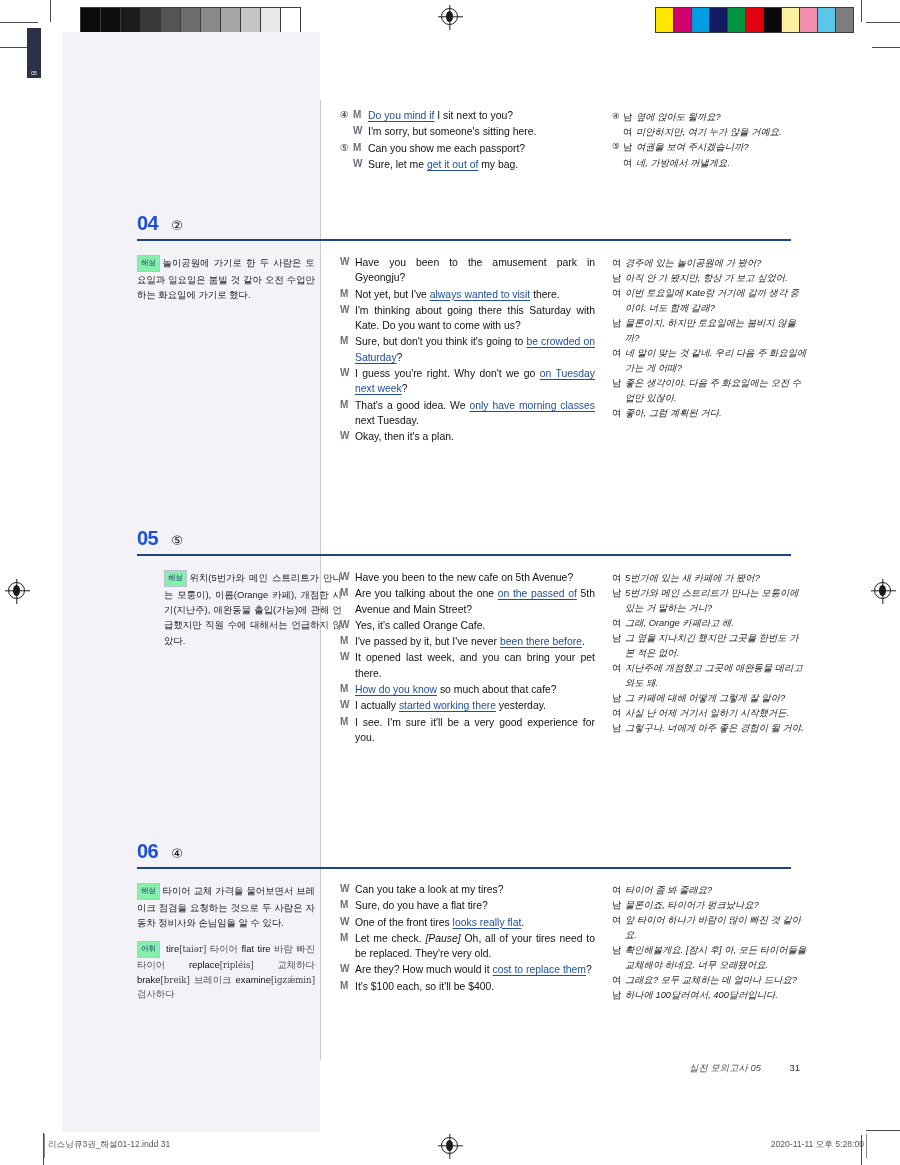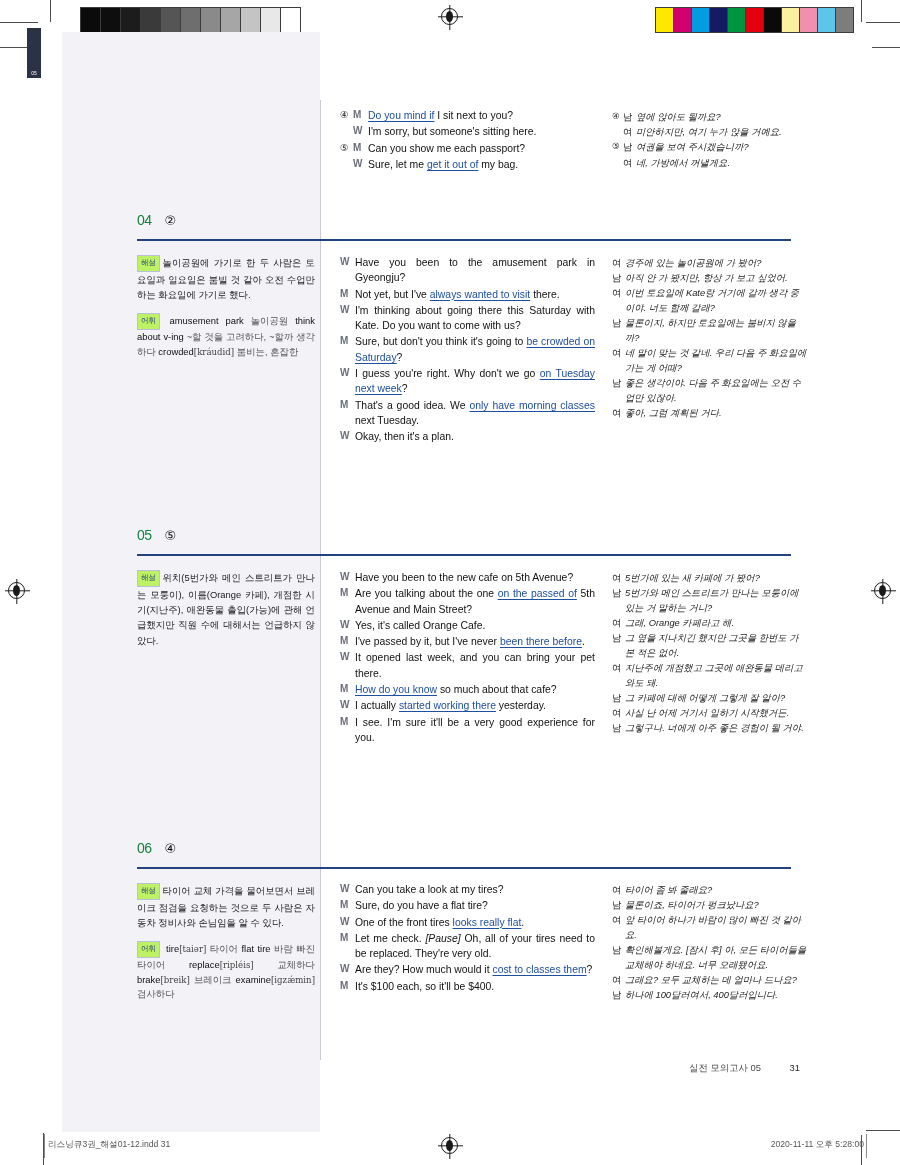--- a/index.html
+++ b/index.html
@@ -61,35 +61,35 @@
   }
 
   
   .item { position:absolute; left:0; width:900px; }
 
   .item-head {
     position:absolute; left:137px; width:660px;
     display:flex; align-items:baseline; gap:13px;
   }
   .item-no {
-    color:#15803d; font-weight:normal; font-size:14px; letter-spacing:-0.5px;
+    color:#1d4ed8; font-weight:bold; font-size:20px; letter-spacing:-0.5px;
   }
   .item-ans { color:#111111; font-size:13px; }
   .item-rule {
     position:absolute; left:137px; width:654px; height:2px; background:#23437f;
   }
 
   
   .commentary {
     position:absolute; left:137px; width:178px;
     font-size:9.4px; line-height:1.62; color:#1a1a1a;
     text-align:justify;
   }
   .badge {
-    display:inline-block; background:#bef264; color:#24407a;
+    display:inline-block; background:#86efac; color:#24407a;
     font-size:7.6px; padding:1px 3px 1.5px 3px; margin-right:3px;
     border:0.5px solid #b9c1d8; vertical-align:1px; letter-spacing:-0.3px;
   }
   .vocab { margin-top:11px; font-size:9.4px; line-height:1.58; }
   .vocab .en { color:#111111; }
   .vocab .ipa { color:#444444; font-family:"DejaVu Serif", serif; font-size:8.6px; }
   .vocab .kr { color:#555555; }
 
   
   .script {
@@ -114,21 +114,21 @@
   .script-kr .line { display:flex; margin-bottom:0.5px; }
   .script-kr .num { width:11px; flex:0 0 11px; font-size:8.6px; }
   .script-kr .spk { width:13px; flex:0 0 13px; color:#222222; }
   .script-kr .txt { flex:1;font-style:italic; }
 
   
   .page-footer {
     position:absolute; right:100px; top:1062px;
     font-size:9.4px; color:#4a4a4a;
   }
-  .page-footer .pf-label { margin-right:26px; }
+  .page-footer .pf-label { margin-right:26px;font-style:italic; }
   .page-footer .pf-num { color:#2a2a2a;text-align:right; }
 
   .doc-footer {
     position:absolute; top:1139px; font-size:8.6px; color:#555555;
     font-family:"Liberation Sans", sans-serif;
   }
   #doc-footer-left { left:48px; }
   #doc-footer-right { right:36px; }
   .vrule { position:absolute; width:1px; background:#8a8a8a; }
 </style>
@@ -242,23 +242,20 @@
   </div>
 
   <div class="item">
     <div class="item-head" style="top:212px;">
       <span class="item-no">04</span>
       <span class="item-ans">②</span>
     </div>
     <div class="item-rule" style="top:239px;"></div>
     <div class="commentary" style="top:255px;">
       <span class="badge">해설</span><span>놀이공원에 가기로 한 두 사람은 토요일과 일요일은 붐빌 것 같아 오전 수업만 하는 화요일에 가기로 했다.</span>
-      <div class="vocab" id="v1">
-        <span class="badge">어휘</span>
-      <span><span class="en">amusement park</span><span class="kr"> 놀이공원</span></span> <span><span class="en">think about v-ing</span><span class="kr"> ~할 것을 고려하다, ~할까 생각하다</span></span> <span><span class="en">crowded</span><span class="ipa">[kráudid]</span><span class="kr"> 붐비는, 혼잡한</span></span></div>
     </div>
     <div class="script" id="s1-en" style="left:340px;top:255px;width:255px;">
         <div class="line">
           <span class="spk">W</span>
           <span class="txt jst"><span>Have you been to the amusement park in Gyeongju?</span></span>
         </div>
         <div class="line">
           <span class="spk">M</span>
           <span class="txt jst"><span>Not yet, but I've </span><u class="kw">always wanted to visit</u><span> there.</span></span>
         </div>
@@ -314,21 +311,21 @@
         </div>
       </div>
   </div>
 
   <div class="item">
     <div class="item-head" style="top:527px;">
       <span class="item-no">05</span>
       <span class="item-ans">⑤</span>
     </div>
     <div class="item-rule" style="top:554px;"></div>
-    <div class="commentary" style="top:570px;">
+    <div class="commentary" style="top:570px;margin-left:27px;">
       <span class="badge">해설</span><span>위치(5번가와 메인 스트리트가 만나는 모퉁이), 이름(Orange 카페), 개점한 시기(지난주), 애완동물 출입(가능)에 관해 언급했지만 직원 수에 대해서는 언급하지 않았다.</span>
     </div>
     <div class="script" id="s2-en" style="left:340px;top:570px;width:255px;">
         <div class="line">
           <span class="spk">W</span>
           <span class="txt jst"><span>Have you been to the new cafe on 5th Avenue?</span></span>
         </div>
         <div class="line">
           <span class="spk">M</span>
           <span class="txt jst"><span>Are you talking about the one </span><u class="kw">on the passed of</u><span> 5th Avenue and Main Street?</span></span>
@@ -418,21 +415,21 @@
         <div class="line">
           <span class="spk">W</span>
           <span class="txt jst"><span>One of the front tires </span><u class="kw">looks really flat</u><span>.</span></span>
         </div>
         <div class="line">
           <span class="spk">M</span>
           <span class="txt jst"><span>Let me check. </span><em class="pause">[Pause]</em><span> Oh, all of your tires need to be replaced. They're very old.</span></span>
         </div>
         <div class="line">
           <span class="spk">W</span>
-          <span class="txt jst"><span>Are they? How much would it </span><u class="kw">cost to classes them</u><span>?</span></span>
+          <span class="txt jst"><span>Are they? How much would it </span><u class="kw">cost to replace them</u><span>?</span></span>
         </div>
         <div class="line">
           <span class="spk">M</span>
           <span class="txt jst"><span>It's $100 each, so it'll be $400.</span></span>
         </div>
       </div>
     <div class="script-kr" id="s3-kr" style="left:612px;top:883px;width:195px;">
         <div class="line">
           <span class="spk">여</span>
           <span class="txt">타이어 좀 봐 줄래요?</span>

